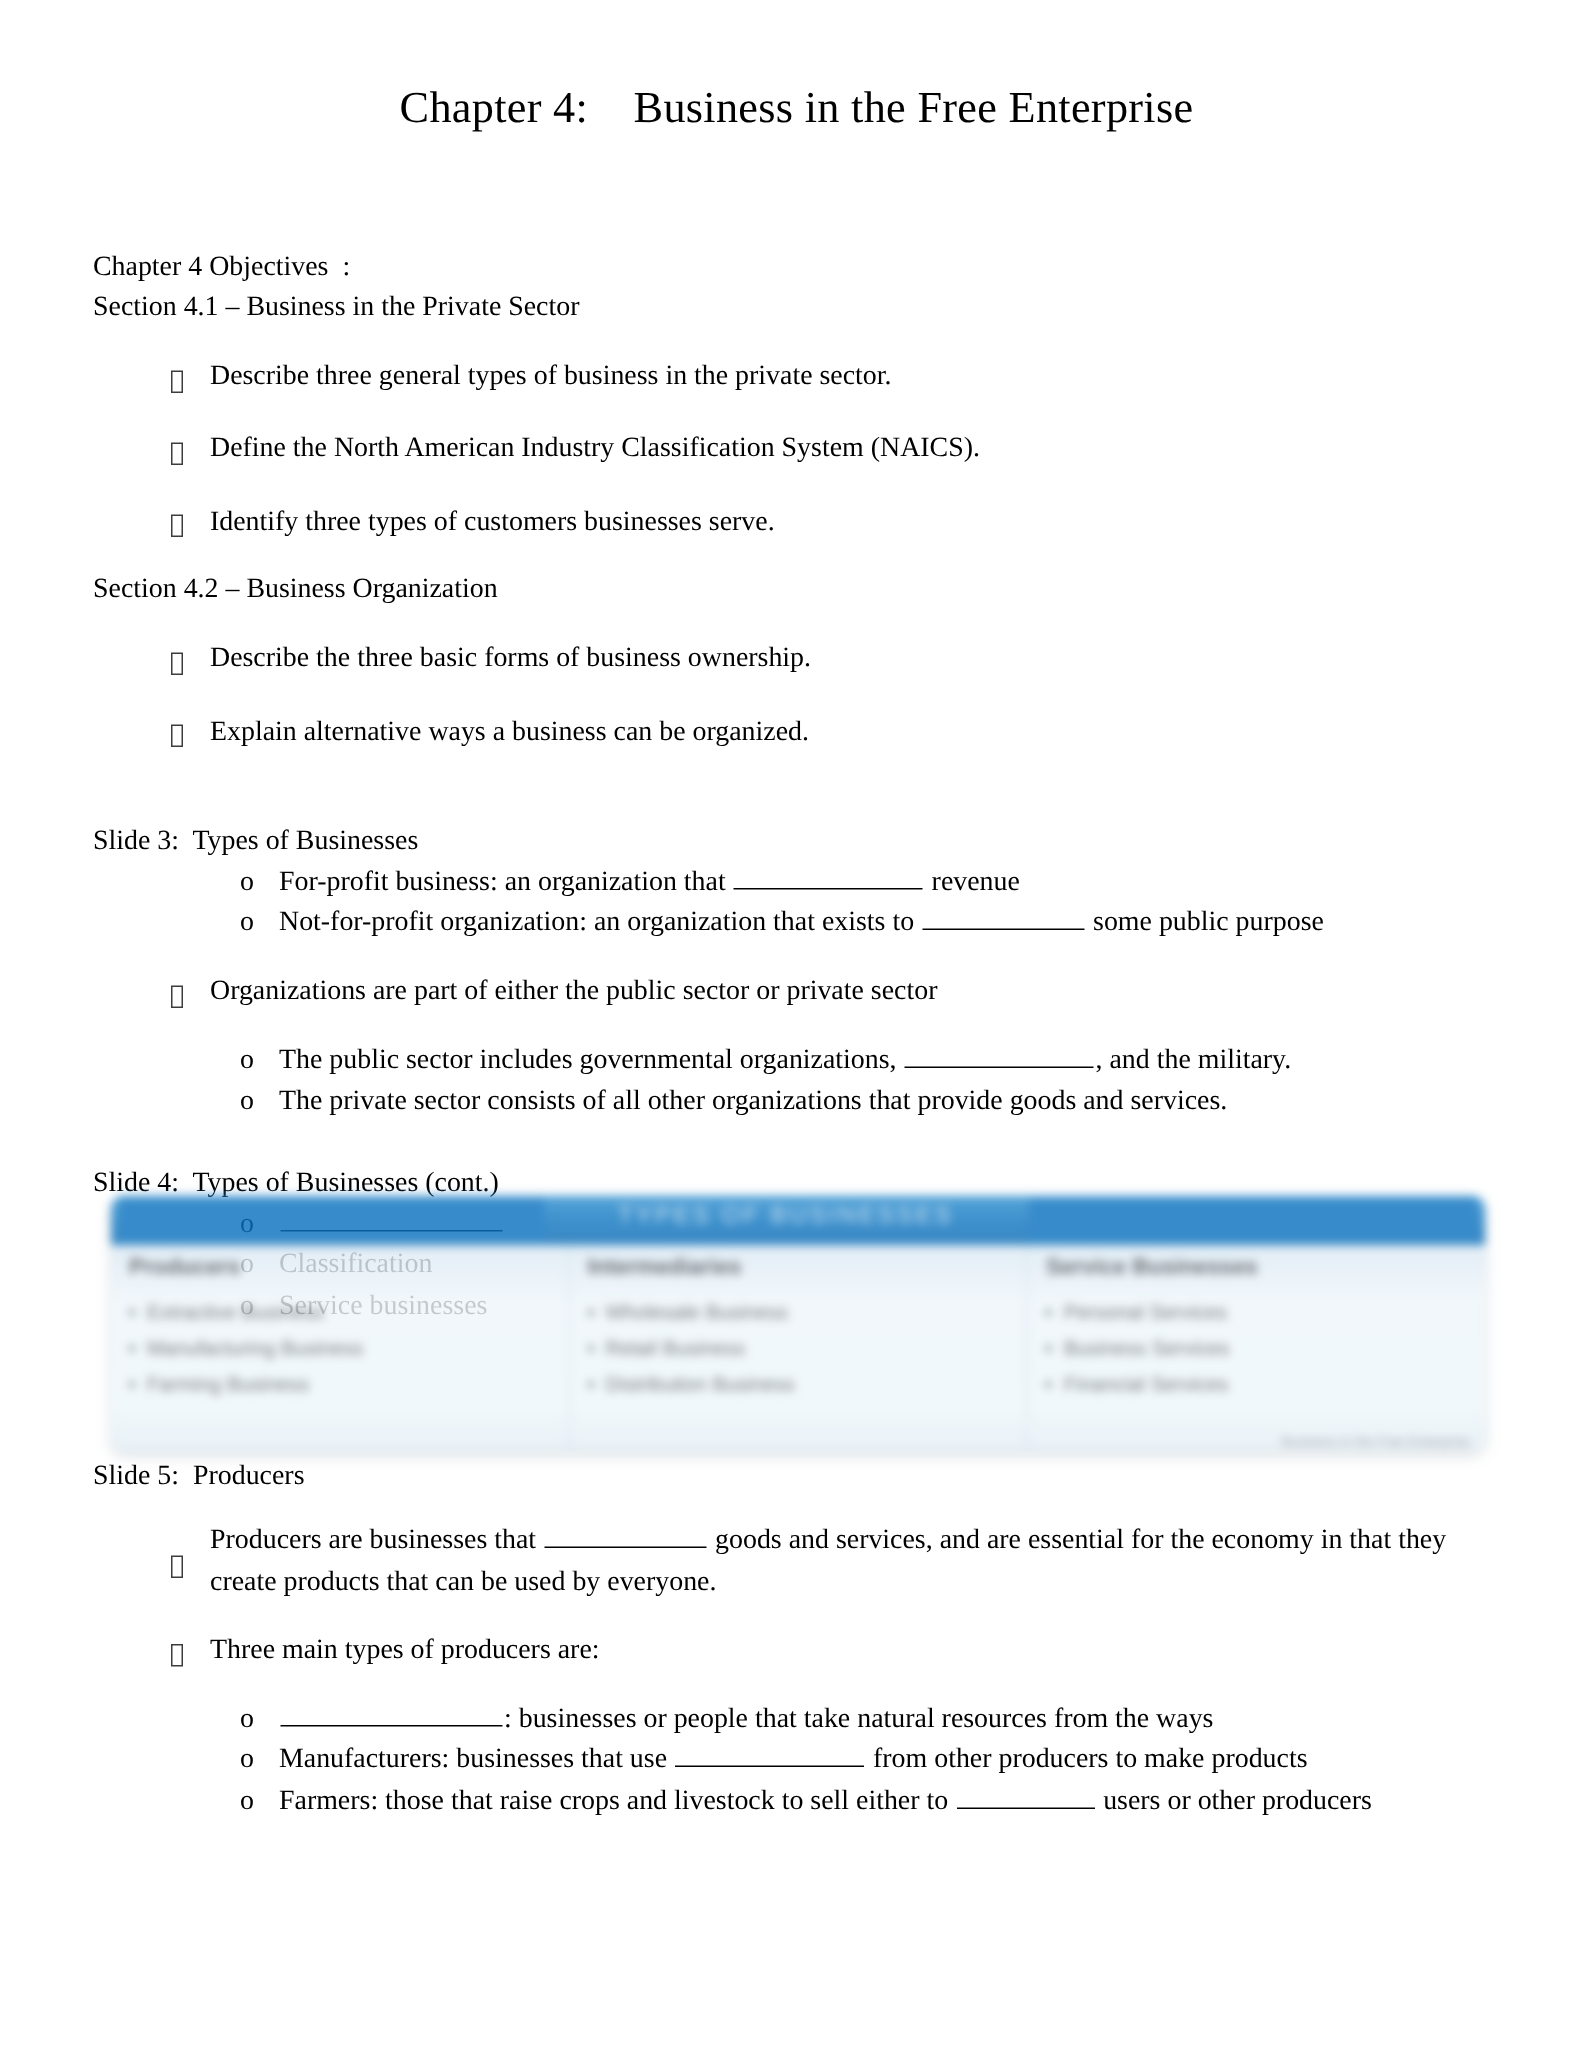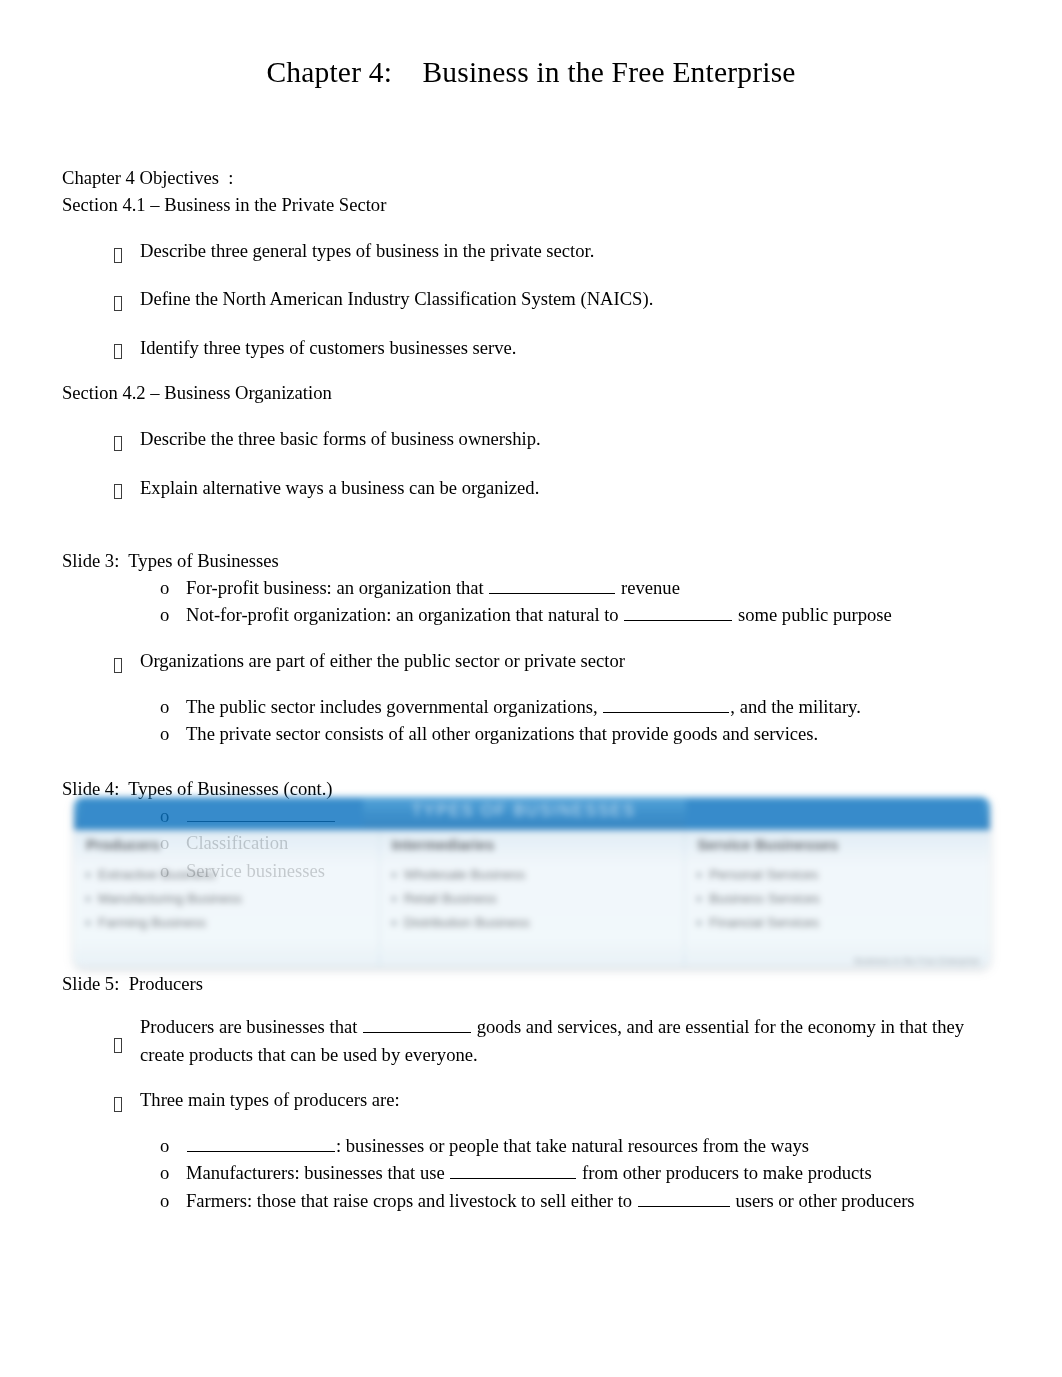--- a/index.html
+++ b/index.html
@@ -273,21 +273,21 @@
     <div class="lvl0"><span class="heading-shade">Slide 3:  Types of Businesses</span></div>
 
 
     <div class="lvl2">
       <span class="bullet">o</span>
       <span class="txt"><span>For-profit business: an organization that </span><span class="fill f-lg"></span><span> revenue</span></span>
     </div>
 
     <div class="lvl2">
       <span class="bullet">o</span>
-      <span class="txt"><span>Not-for-profit organization: an organization that natural to </span><span class="fill f-md"></span><span> some public purpose</span></span>
+      <span class="txt"><span>Not-for-profit organization: an organization that exists to </span><span class="fill f-md"></span><span> some public purpose</span></span>
     </div>
 
     <div class="lvl1">
       <span class="bullet"><span class="tofu"></span></span>
       <span class="txt">Organizations are part of either the public sector or private sector</span>
     </div>
 
     <div class="lvl2">
       <span class="bullet">o</span>
       <span class="txt"><span>The public sector includes governmental organizations, </span><span class="fill f-lg"></span><span>, and the military.</span></span>

